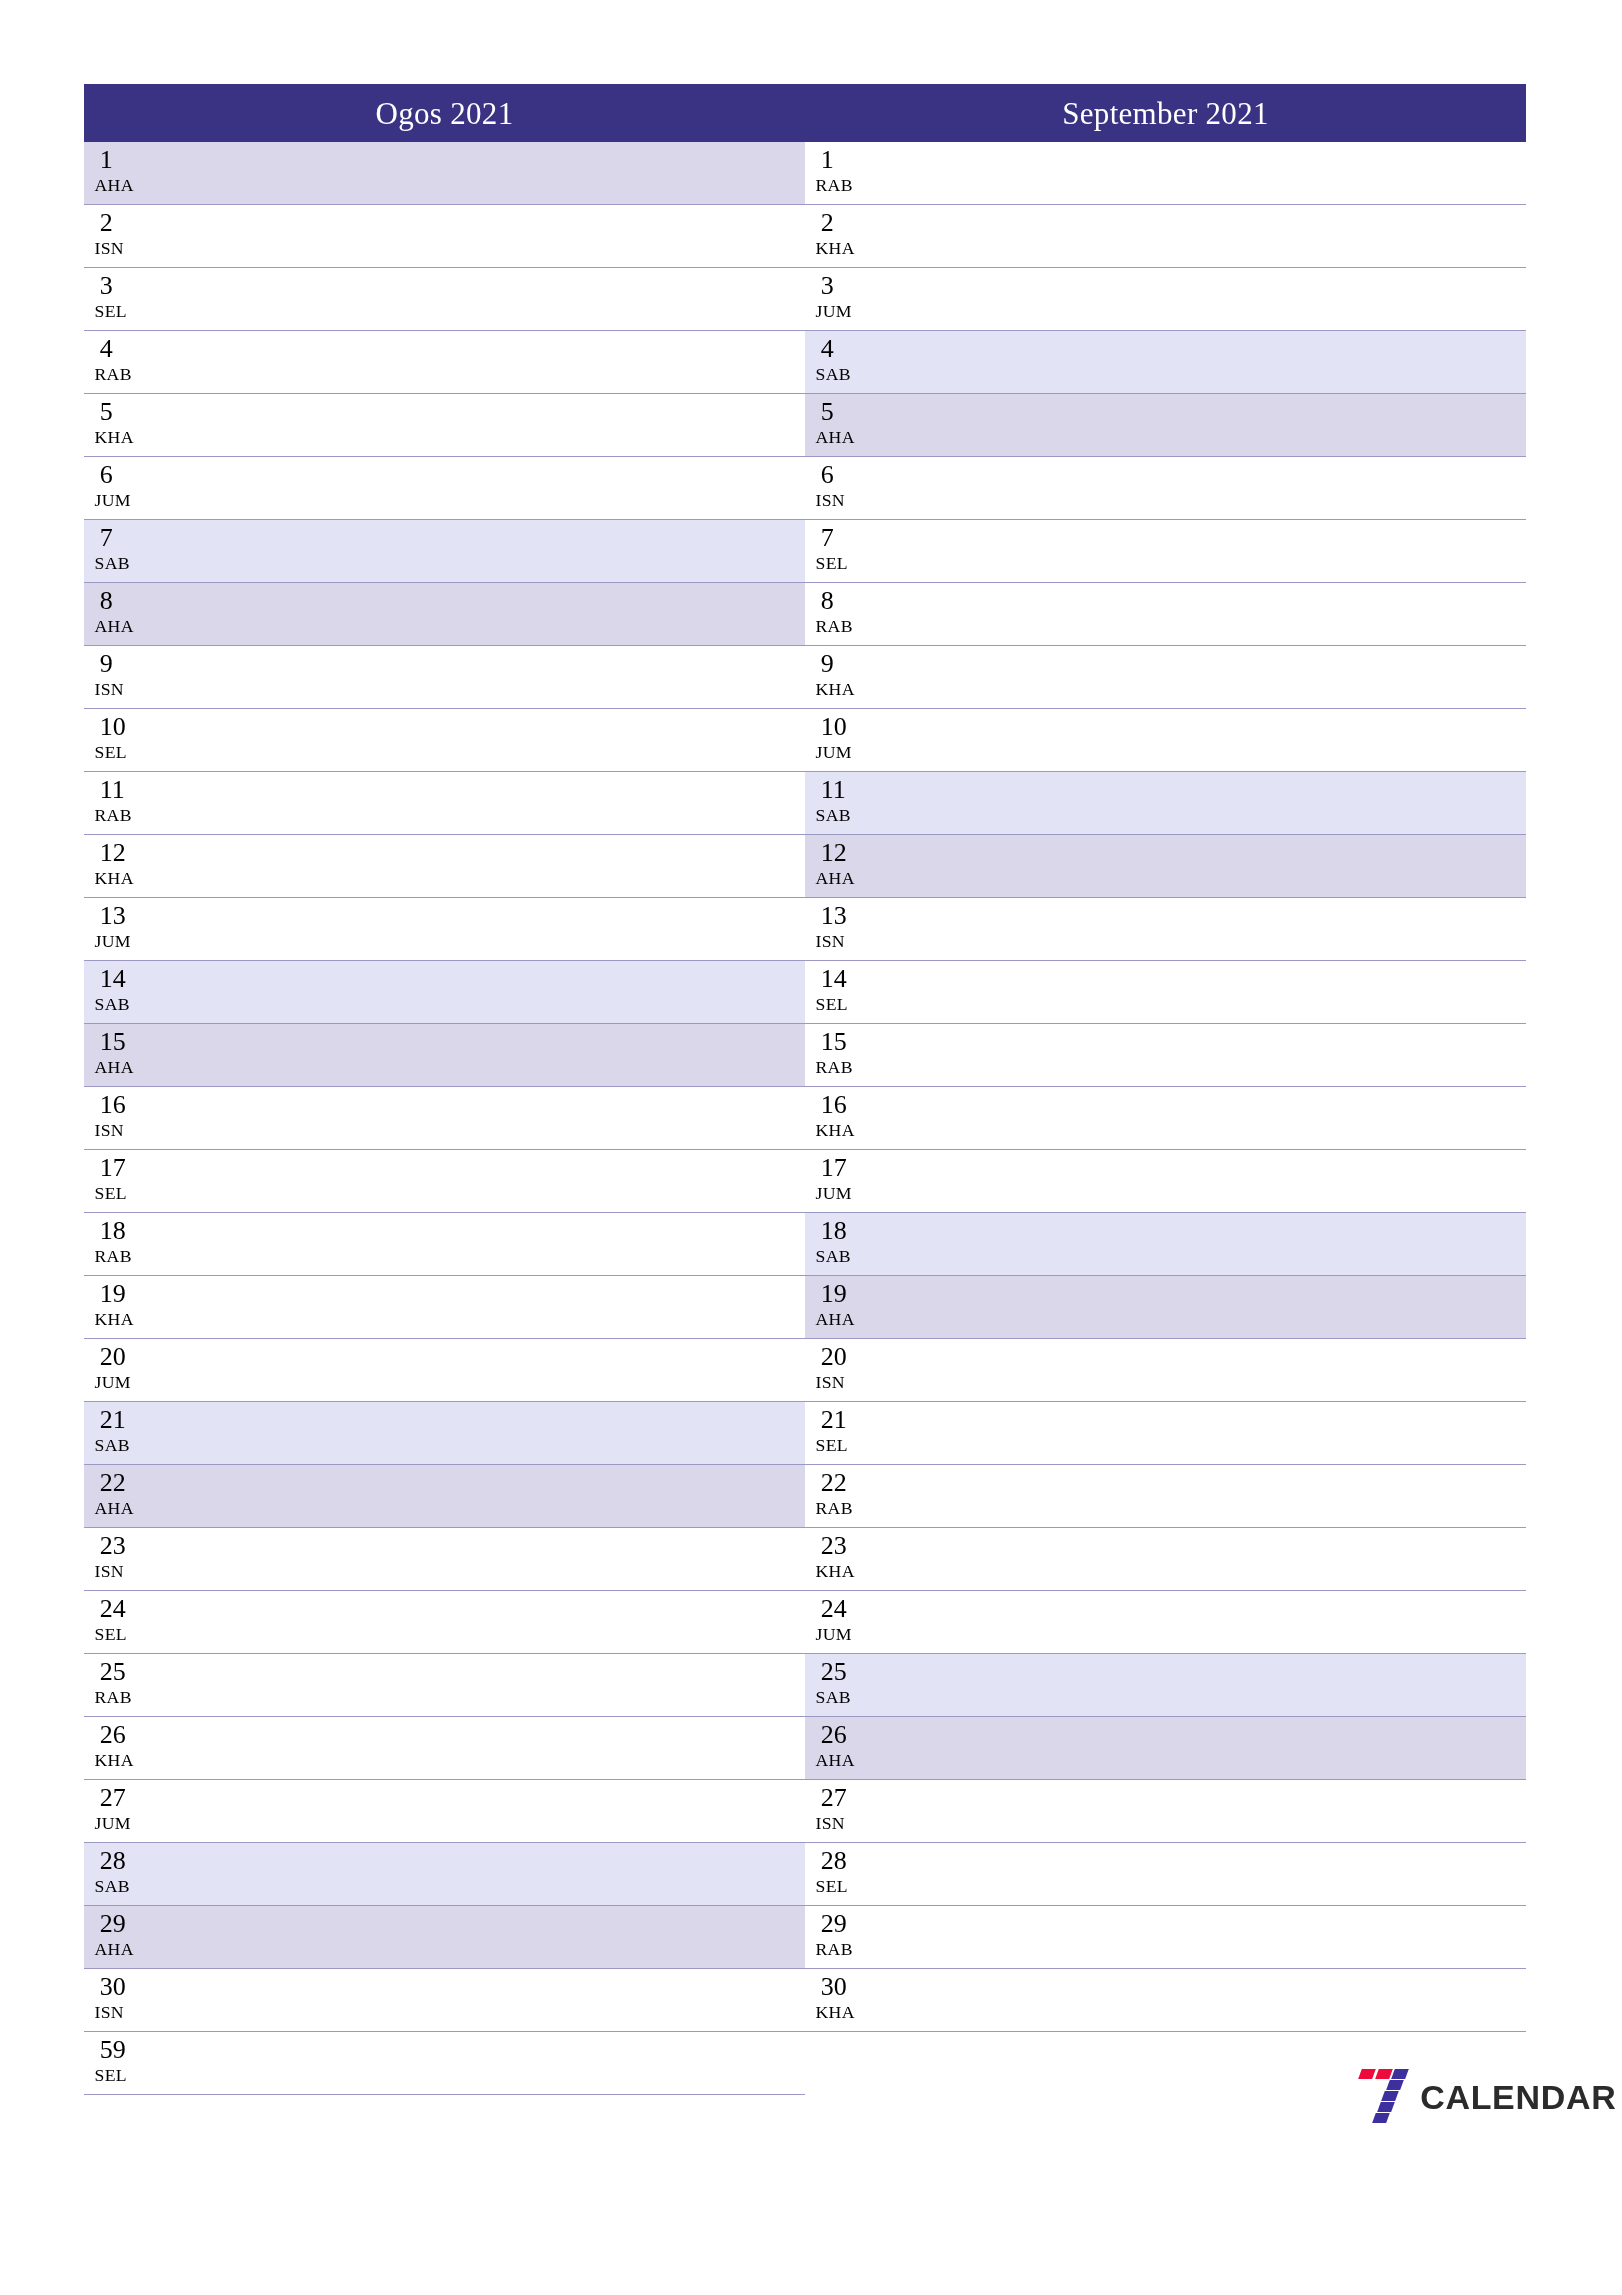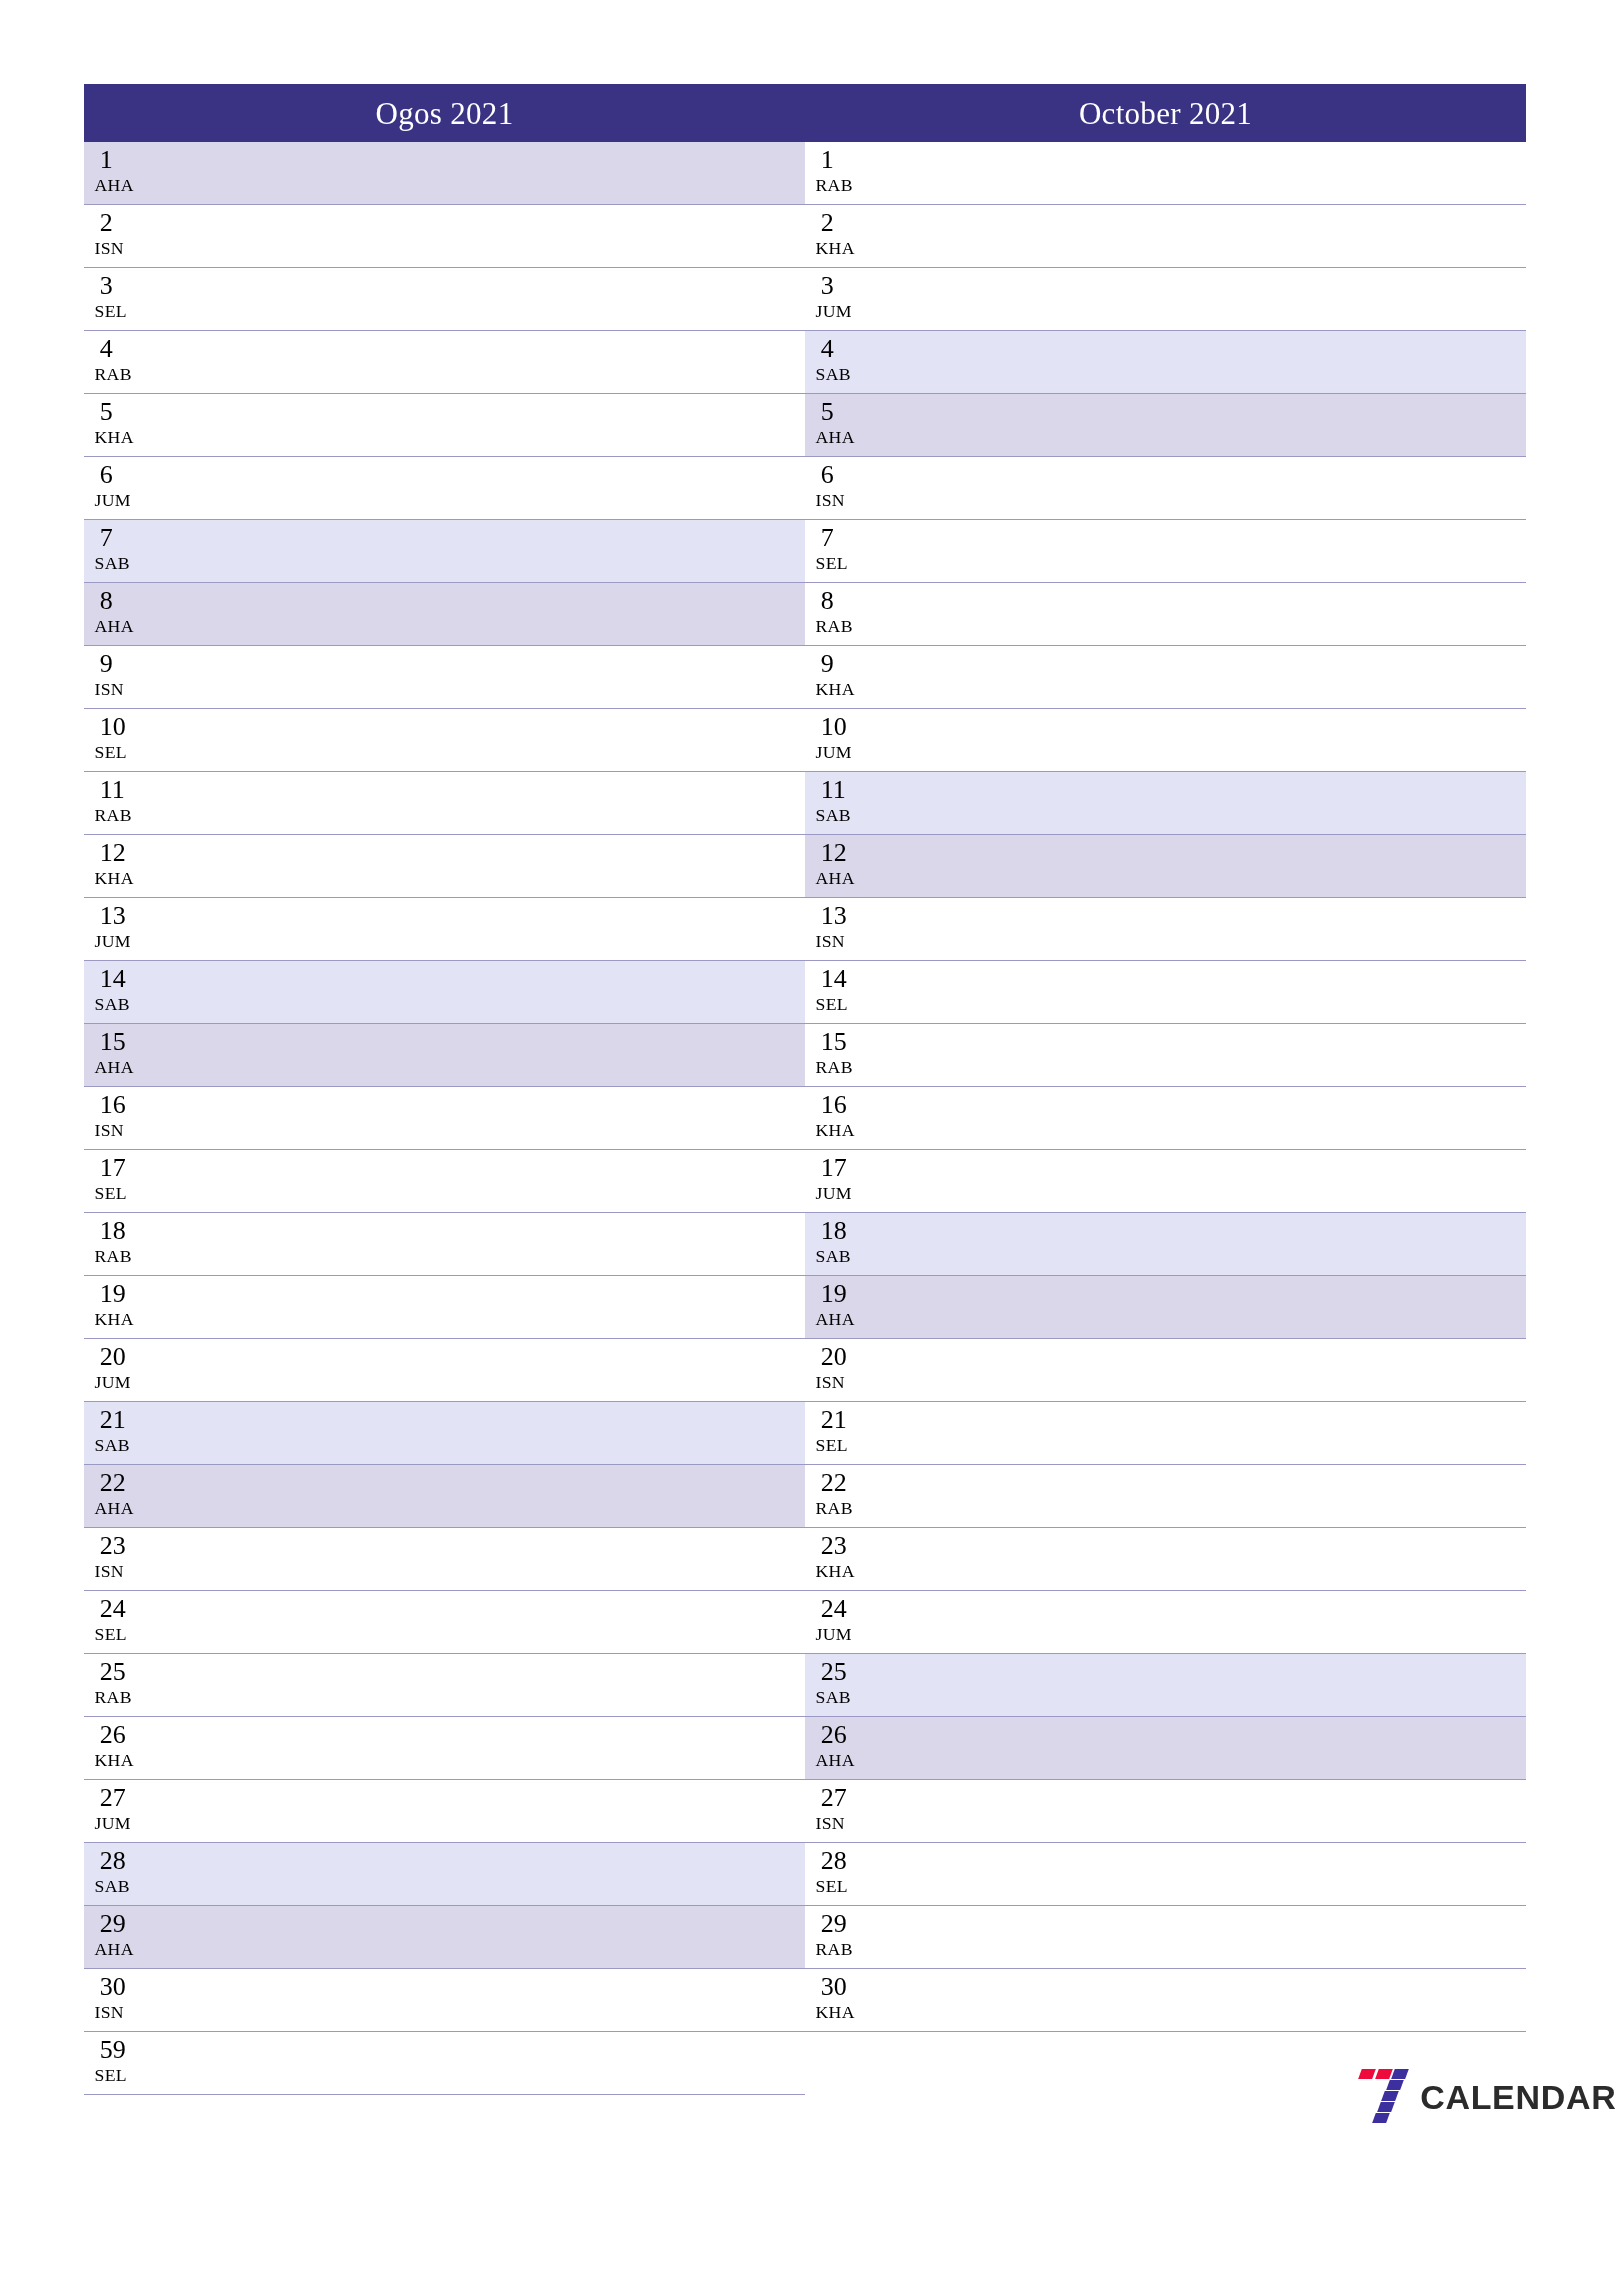--- a/index.html
+++ b/index.html
@@ -265,21 +265,21 @@
             <div class="day-name">ISN</div>
           </div>
           <div class="day-row">
             <div class="day-num">59</div>
             <div class="day-name">SEL</div>
           </div>
         </div>
     </div>
 
     <div class="month-col">
-      <div class="month-header">October 2021</div>
+      <div class="month-header">September 2021</div>
       <div class="days-list">
           <div class="day-row">
             <div class="day-num">1</div>
             <div class="day-name">RAB</div>
           </div>
           <div class="day-row">
             <div class="day-num">2</div>
             <div class="day-name">KHA</div>
           </div>
           <div class="day-row">

